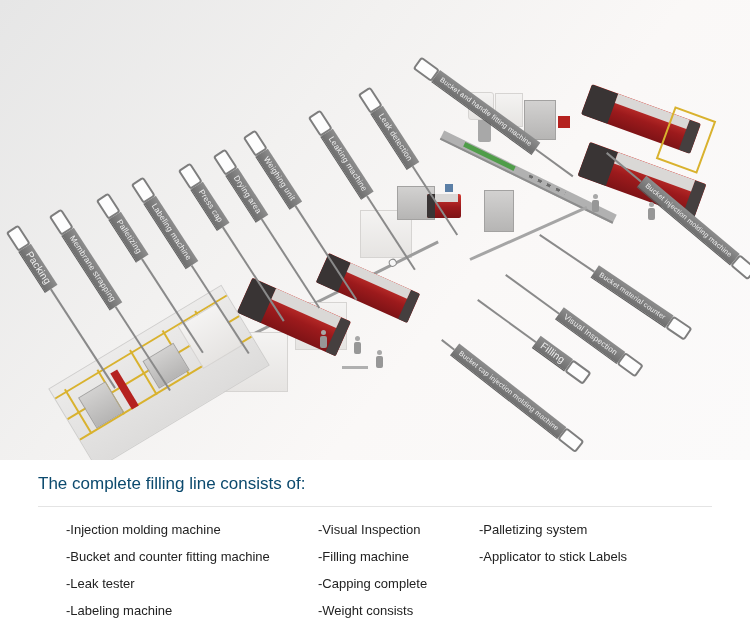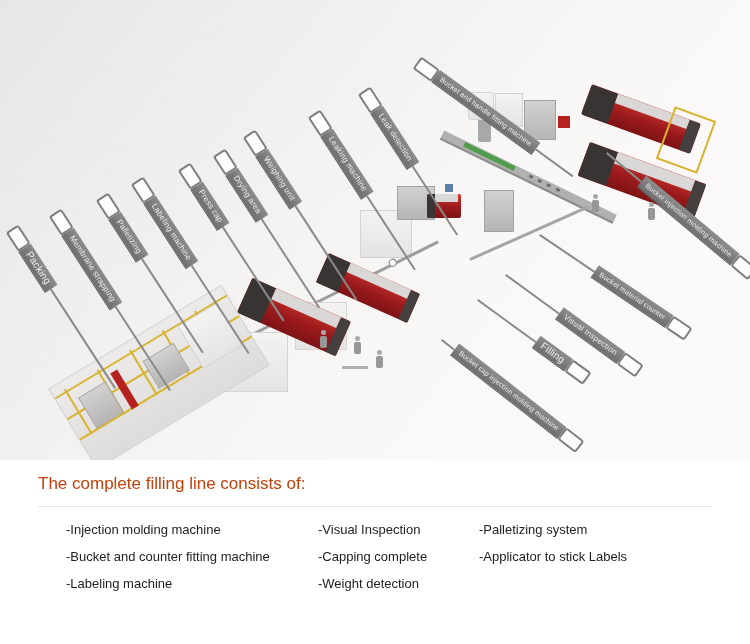--- a/index.html
+++ b/index.html
@@ -28,21 +28,21 @@
   .whitebox{background:linear-gradient(#f4f3f2,#e6e4e2);border:1px solid #d6d4d2;}
   .figure{width:7px;height:12px;background:#979797;border-radius:2px;}
   .figure:before{content:"";display:block;width:5px;height:5px;border-radius:50%;background:#a8a8a8;margin:-6px auto 0;}
   .convline{height:3px;background:#9c9c9c;transform-origin:left center;}
   .bucket{position:absolute;top:-4px;width:6px;height:6px;border-radius:50%;background:#f6f6f6;border:1px solid #8a8a8a;}
   .rail{position:absolute;left:0;right:0;height:0;border-top:2px solid var(--yellow,#d9b22e);}
   .post{position:absolute;width:2px;background:var(--yellow,#d9b22e);}
 
   
   #info{position:absolute;left:0;top:460px;width:750px;height:184px;background:#ffffff;}
-  #info .title{position:absolute;left:38px;top:14px;font-size:17px;color:#c2410c;}
+  #info .title{position:absolute;left:38px;top:14px;font-size:17px;color:#0c4a6e;}
   #info .divider{position:absolute;left:38px;width:674px;top:46px;height:1px;background:#e4e4e4;}
   .col{position:absolute;top:56px;font-size:13px;color:#222;}
   .col span{display:block;line-height:27px;white-space:nowrap;}
   #col1{left:66px;} #col2{left:318px;} #col3{left:479px;}
 </style>
 </head>
 <body>
 
 <div id="stage">
 
@@ -201,25 +201,27 @@
         </div>
       </div>
   </div>
 
   <div id="info">
     <div class="title">The complete filling line consists of:</div>
     <div class="divider"></div>
     <div class="col" id="col1">
       <span>-Injection molding machine</span>
       <span>-Bucket and counter fitting machine</span>
+      <span>-Leak tester</span>
       <span>-Labeling machine</span>
     </div>
     <div class="col" id="col2">
       <span>-Visual Inspection</span>
+      <span>-Filling machine</span>
       <span>-Capping complete</span>
-      <span>-Weight detection</span>
+      <span>-Weight consists</span>
     </div>
     <div class="col" id="col3">
       <span>-Palletizing system</span>
       <span>-Applicator to stick Labels</span>
     </div>
   </div>
 </div>
 
 </body></html>

